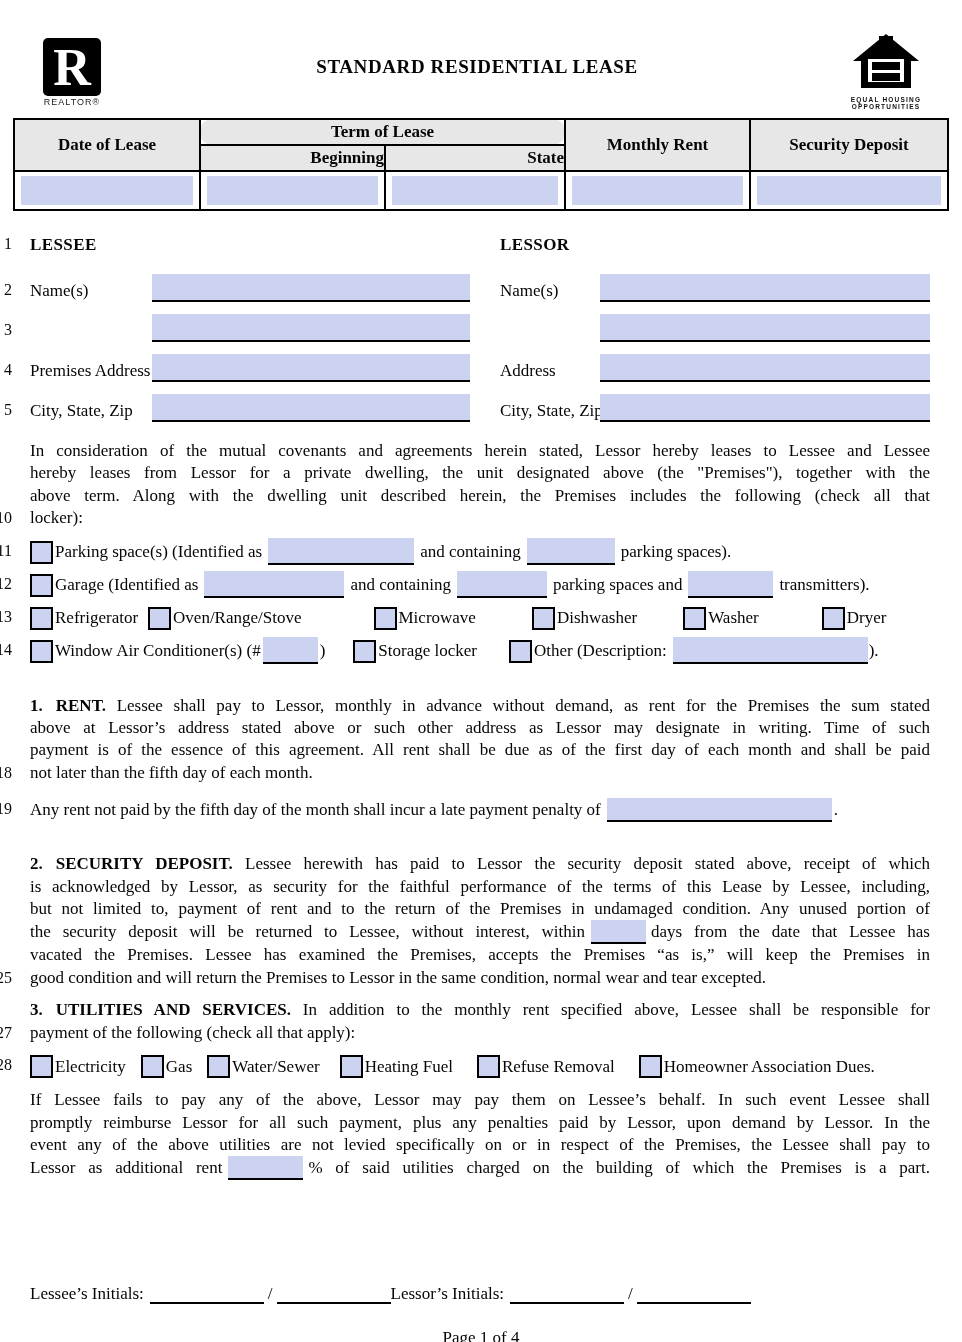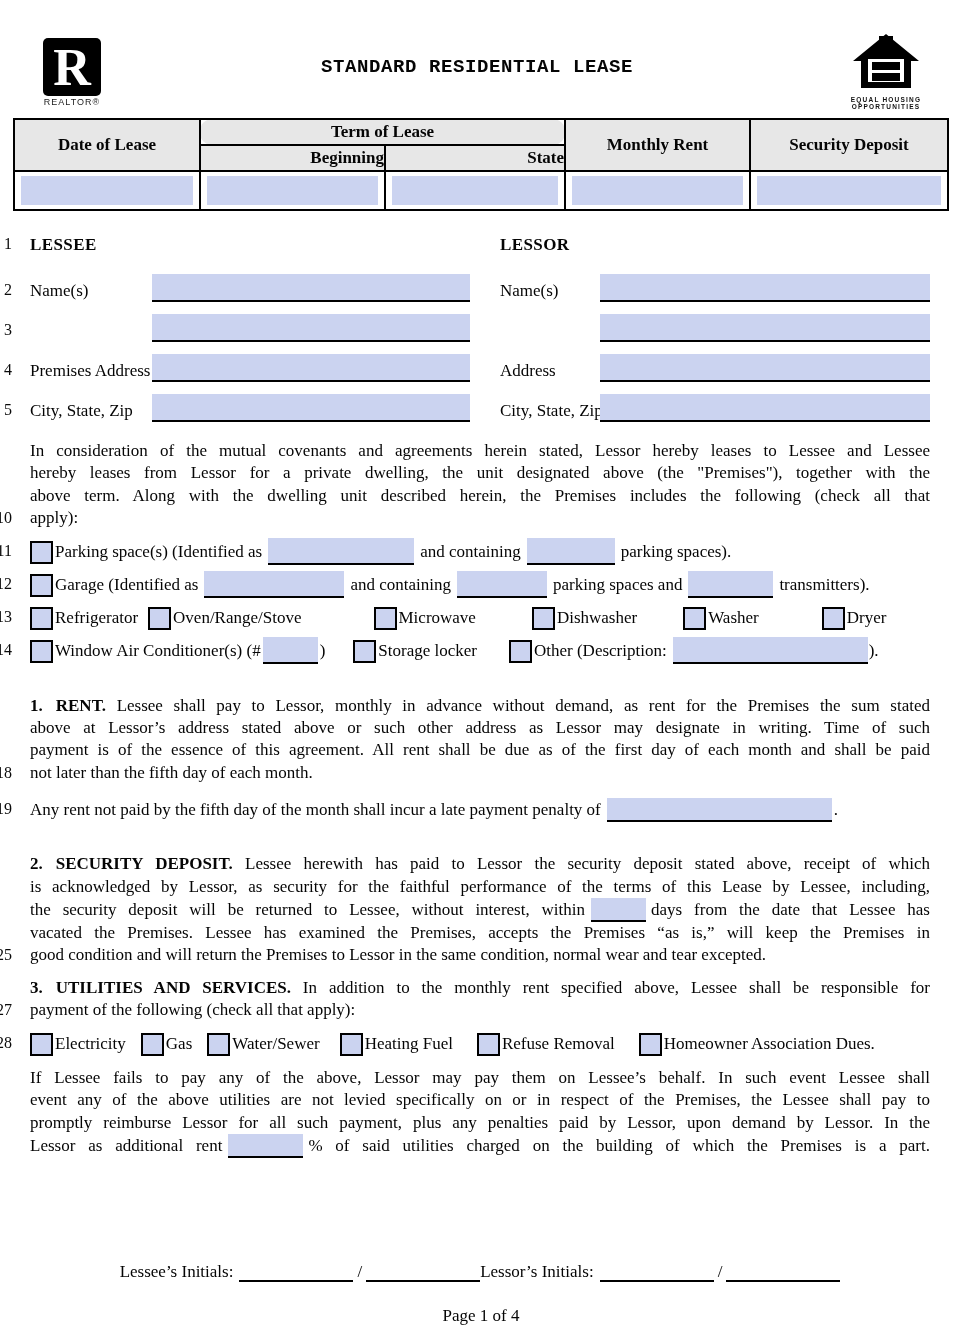--- a/index.html
+++ b/index.html
@@ -7,21 +7,21 @@
     position:relative; width:962px; height:1342px; margin:0 auto;
     background:#ffffff; overflow:hidden; color:#050505;
     font-family:"Liberation Serif", serif; font-size:17px;
   }
   
   .hdr { display:flex; align-items:flex-start; padding:34px 34px 0 34px; }
   .logo-realtor { width:76px; text-align:center; flex:none; }
   .logo-realtor svg { display:block; margin:4px auto 0; }
   .logo-realtor .cap { font-family:"Liberation Sans",sans-serif; font-size:9px; letter-spacing:1px; color:#1a1a1a; margin-top:1px; }
   .hdr-title { flex:1; text-align:center; padding-top:22px;
-    font-family:Liberation Mono, monospace; font-weight:bold; font-size:19px; letter-spacing:.6px; }
+    font-family:Liberation Serif, serif; font-weight:bold; font-size:19px; letter-spacing:.6px; }
   .logo-eho { width:84px; text-align:center; flex:none; }
   .logo-eho svg { display:block; margin:0 auto; }
   .logo-eho .cap { font-family:"Liberation Sans",sans-serif; font-weight:bold; font-size:6.5px; letter-spacing:1.2px; color:#111; line-height:7px; }
   
   table.lease { border-collapse:collapse; table-layout:fixed; width:934px; margin:8px auto 0;padding-left:33px; }
   table.lease th, table.lease td { border:2px solid #000; padding:0; }
   table.lease th { background:#e7e7e7; font-weight:bold; font-size:17px; }
   .th-tall { height:50px; }
   .th-sub { height:24px;text-align:right; }
   .th-top { height:24px;border-radius:12px; }
@@ -52,21 +52,21 @@
   
   .cbrow { position:relative; display:flex; align-items:center; height:33px; white-space:nowrap; }
   .cbrow .ln { top:6px; }
   .cb { width:19px; height:19px; border:2px solid #000; background:#cbd3f0; flex:none; margin-right:2px; }
   .fill { background:#cbd3f0; border-bottom:2px solid #000; box-sizing:border-box; }
   .cbrow .fill { align-self:flex-start; margin-top:2px; height:27px; margin-left:6px; margin-right:6px; flex:none; }
   .inline-fill { display:inline-block; height:24px; vertical-align:-7px; margin:0 5px 0 6px; }
   .w146{width:146px}.w88{width:88px}.w140{width:140px}.w90{width:90px}.w85{width:85px}
   .w55{width:55px}.w195{width:195px}.w225{width:225px}.w75{width:75px}
   
-  .initials-row { display:flex; justify-content:center; margin:104px 32px 0 30px; align-items:flex-end; }
+  .initials-row { display:flex; justify-content:flex-start; margin:104px 32px 0 30px; align-items:flex-end; }
   .init-group { display:flex; align-items:flex-end; }
   .init-label { margin-right:6px; white-space:nowrap; }
   .iline { width:114px; border-bottom:2px solid #000; height:18px; }
   .slash { margin:0 4px; }
   .page-num { text-align:center; margin-top:24px; font-size:17px; }
   .mt6{margin-top:6px}.mt10{margin-top:10px}.mt12{margin-top:27px}.mt14{margin-top:14px}.mt18{margin-top:18px}
 </style>
 </head>
 <body>
 
@@ -170,21 +170,21 @@
       <div class="plabel-l">City, State, Zip</div>
       <div class="pfield pf-left"></div>
       <div class="pspacer"></div>
       <div class="plabel-r">City, State, Zip</div>
       <div class="pfield pf-right"></div>
     </div>
 
     <div class="tline just mt18"><span class="ln">6</span><span>In consideration of the mutual covenants and agreements herein stated, Lessor hereby leases to Lessee and Lessee</span></div>
     <div class="tline just"><span class="ln">7</span><span>hereby leases from Lessor for a private dwelling, the unit designated above (the "Premises"), together with the</span></div>
     <div class="tline just"><span class="ln">9</span><span>above term. Along with the dwelling unit described herein, the Premises includes the following (check all that</span></div>
-    <div class="tline"><span class="ln">10</span><span>apply):</span></div>
+    <div class="tline"><span class="ln">10</span><span>locker):</span></div>
 
     <div class="cbrow mt6">
       <span class="ln">11</span>
       <span class="cb"></span>
       <span>Parking space(s) (Identified as</span>
       <span class="fill w146"></span>
       <span>and containing</span>
       <span class="fill w88"></span>
       <span>parking spaces).</span>
     </div>
@@ -233,20 +233,21 @@
 
     <div class="tline just mt12"><span class="ln">15</span><b class="secnum">1.</b><b class="sectitle">RENT.</b> <span>Lessee shall pay to Lessor, monthly in advance without demand, as rent for the Premises the sum stated</span></div>
     <div class="tline just"><span class="ln">16</span><span>above at Lessor’s address stated above or such other address as Lessor may designate in writing. Time of such</span></div>
     <div class="tline just"><span class="ln">17</span><span>payment is of the essence of this agreement. All rent shall be due as of the first day of each month and shall be paid</span></div>
     <div class="tline"><span class="ln">18</span><span>not later than the fifth day of each month.</span></div>
 
     <div class="tline mt14" style="height:28px;"><span class="ln">19</span><span>Any rent not paid by the fifth day of the month shall incur a late payment penalty of</span><span class="fill inline-fill w225" style="margin-right:2px"></span><span>.</span></div>
 
     <div class="tline just mt12"><span class="ln">20</span><b class="secnum">2.</b><b class="sectitle">SECURITY DEPOSIT.</b> <span>Lessee herewith has paid to Lessor the security deposit stated above, receipt of which</span></div>
     <div class="tline just"><span class="ln">21</span><span>is acknowledged by Lessor, as security for the faithful performance of the terms of this Lease by Lessee, including,</span></div>
+    <div class="tline just"><span class="ln">22</span><span>but not limited to, payment of rent and to the return of the Premises in undamaged condition. Any unused portion of</span></div>
     <div class="tline just"><span class="ln">23</span><span>the security deposit will be returned to Lessee, without interest, within</span><span class="fill inline-fill w55"></span><span>days from the date that Lessee has</span></div>
     <div class="tline just"><span class="ln">24</span><span>vacated the Premises. Lessee has examined the Premises, accepts the Premises “as is,” will keep the Premises in</span></div>
     <div class="tline"><span class="ln">25</span><span>good condition and will return the Premises to Lessor in the same condition, normal wear and tear excepted.</span></div>
 
     <div class="tline just mt10"><span class="ln">26</span><b class="secnum">3.</b><b class="sectitle">UTILITIES AND SERVICES.</b> <span>In addition to the monthly rent specified above, Lessee shall be responsible for</span></div>
     <div class="tline"><span class="ln">27</span><span>payment of the following (check all that apply):</span></div>
 
     <div class="cbrow mt6">
       <span class="ln">28</span>
       <span class="cb"></span>
@@ -257,22 +258,22 @@
       <span>Water/Sewer</span>
       <span class="cb" style="margin-left:20px"></span>
       <span>Heating Fuel</span>
       <span class="cb" style="margin-left:24px"></span>
       <span>Refuse Removal</span>
       <span class="cb" style="margin-left:24px"></span>
       <span>Homeowner Association Dues.</span>
     </div>
 
     <div class="tline just mt6"><span class="ln">29</span><span>If Lessee fails to pay any of the above, Lessor may pay them on Lessee’s behalf. In such event Lessee shall</span></div>
+    <div class="tline just"><span class="ln">30</span><span>promptly reimburse Lessor for all such payment, plus any penalties paid by Lessor, upon demand by Lessor. In the</span></div>
     <div class="tline just"><span class="ln">31</span><span>event any of the above utilities are not levied specifically on or in respect of the Premises, the Lessee shall pay to</span></div>
-    <div class="tline just"><span class="ln">30</span><span>promptly reimburse Lessor for all such payment, plus any penalties paid by Lessor, upon demand by Lessor. In the</span></div>
     <div class="tline just"><span class="ln">32</span><span>Lessor as additional rent</span><span class="fill inline-fill w75"></span><span>% of said utilities charged on the building of which the Premises is a part.</span></div>
 
   </div>
 
   <div class="initials-row">
     <div class="init-group">
       <span class="init-label">Lessee’s Initials:</span>
       <span class="iline"></span>
       <span class="slash">/</span>
       <span class="iline"></span>

